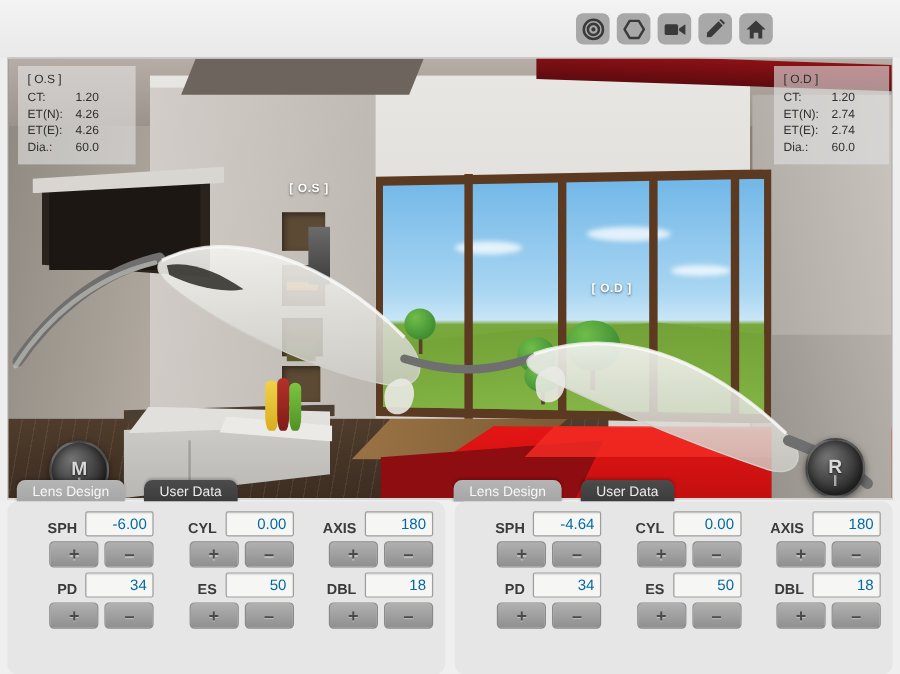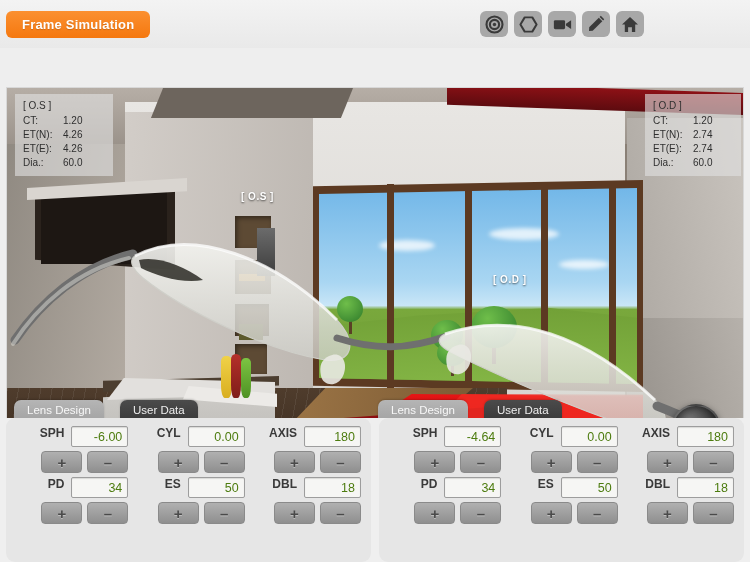--- a/index.html
+++ b/index.html
@@ -59,21 +59,20 @@
   .brand-drop::after{
     content:""; position:absolute; left:4px; top:13px;
     width:4px; height:4px; border-radius:50%; background:rgba(255,255,255,.8);
   }
 
   
   .viewport {
     position: absolute; left: 6px; top: 48px; width: 738px; height: 368px;
     overflow: hidden; background: #8a8076;
     border: 1px solid #d8d8d8;
-    margin-top: 39px;
   }
   .vp-layer { position: absolute; }
 
   
   .wall-left   { left:0; top:0; width:118px; height:368px; background:linear-gradient(100deg,#8e8880,#b4aca3); }
   .ceiling     { left:0; top:0; width:738px; height:56px; background:linear-gradient(#b6aea6,#9b938b); }
   .ceil-dark   { left:150px; top:0px; width:190px; height:30px; background:#6d655d; transform:skewX(-22deg); }
   .ceil-red    { left:440px; top:0; width:300px; height:22px; background:linear-gradient(#8d1116,#5d0b0f); transform:skewY(2deg); }
   .wall-back   { left:118px; top:14px; width:500px; height:330px; background:linear-gradient(180deg,#e8e6e3,#d6d3ce); }
   .wall-mid    { left:118px; top:24px; width:188px; height:320px; background:linear-gradient(95deg,#d2cdc8,#bdb7b1); }
@@ -228,29 +227,29 @@
     background:#efefef;
     display:flex; gap:8px; padding:0 6px;
   }
   .panel {
     flex:1; background:#e6e6e6; border-radius:9px;
     padding:8px 8px 6px 8px;
     display:flex; flex-direction:column; gap:3px;
   }
   .row { display:flex; }
   .cell { flex:1; display:flex; flex-direction:column; align-items:center; }
-  .field-line { display:flex; align-items:flex-start; justify-content:flex-end; width:100%; padding-right:2px; }
+  .field-line { display:flex; align-items:flex-end; justify-content:flex-end; width:100%; padding-right:2px; }
   .field-label {
     font-size:12px; font-weight:bold; color:#3a3a3a; margin-right:7px;
     white-space:nowrap;
   }
   .field-box {
     width:57px; height:21px; background:#f6f6f4;
     border:1px solid #9d9d9d; border-radius:2px;
-    font-size:12.5px; color:#4d7c0f;
+    font-size:12.5px; color:#0369a1;
     display:flex; align-items:center; justify-content:flex-end;
     padding-right:5px;
     box-shadow: inset 0 1px 1px rgba(0,0,0,.12);
   }
   .btn-line { display:flex; gap:5px; margin-top:4px; margin-bottom:1px; justify-content:flex-end; width:100%; padding-right:2px; }
   .step-btn {
     width:41px; height:22px; border-radius:4px;
     background: linear-gradient(#b0b0b0,#8f8f8f);
     border:1px solid #8a8a8a;
     display:flex; align-items:center; justify-content:center;
@@ -258,21 +257,20 @@
     cursor:pointer;
     text-shadow: 0 1px 0 rgba(255,255,255,.35);
   }
 </style>
 </head>
 <body>
 
 <div id="app">
 
   <div class="header">
-    <button class="frame-sim-btn">Frame Simulation</button>
 
     <div class="toolbar">
       <div class="tool-btn">
         <svg width="19" height="19" viewBox="0 0 19 19">
           <circle cx="9.5" cy="9.5" r="8" fill="none" stroke="#3a3a3a" stroke-width="2.1"></circle>
           <circle cx="9.5" cy="9.5" r="4.6" fill="none" stroke="#3a3a3a" stroke-width="2.1"></circle>
           <circle cx="9.5" cy="9.5" r="1.7" fill="#3a3a3a"></circle>
         </svg>
       </div>
       <div class="tool-btn">

